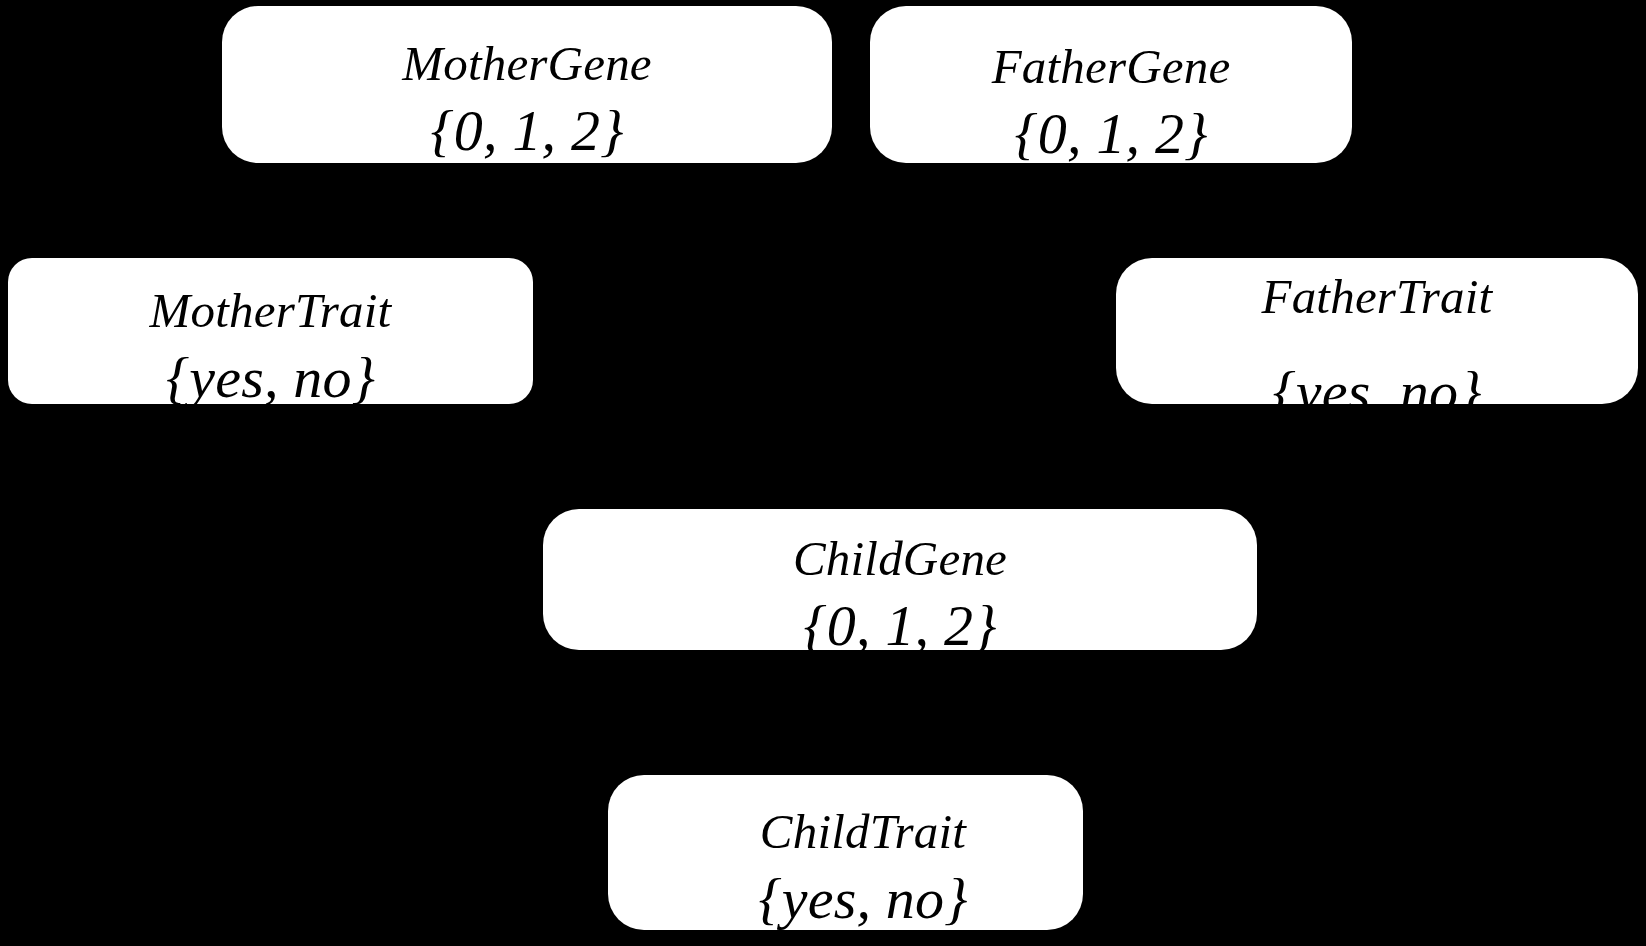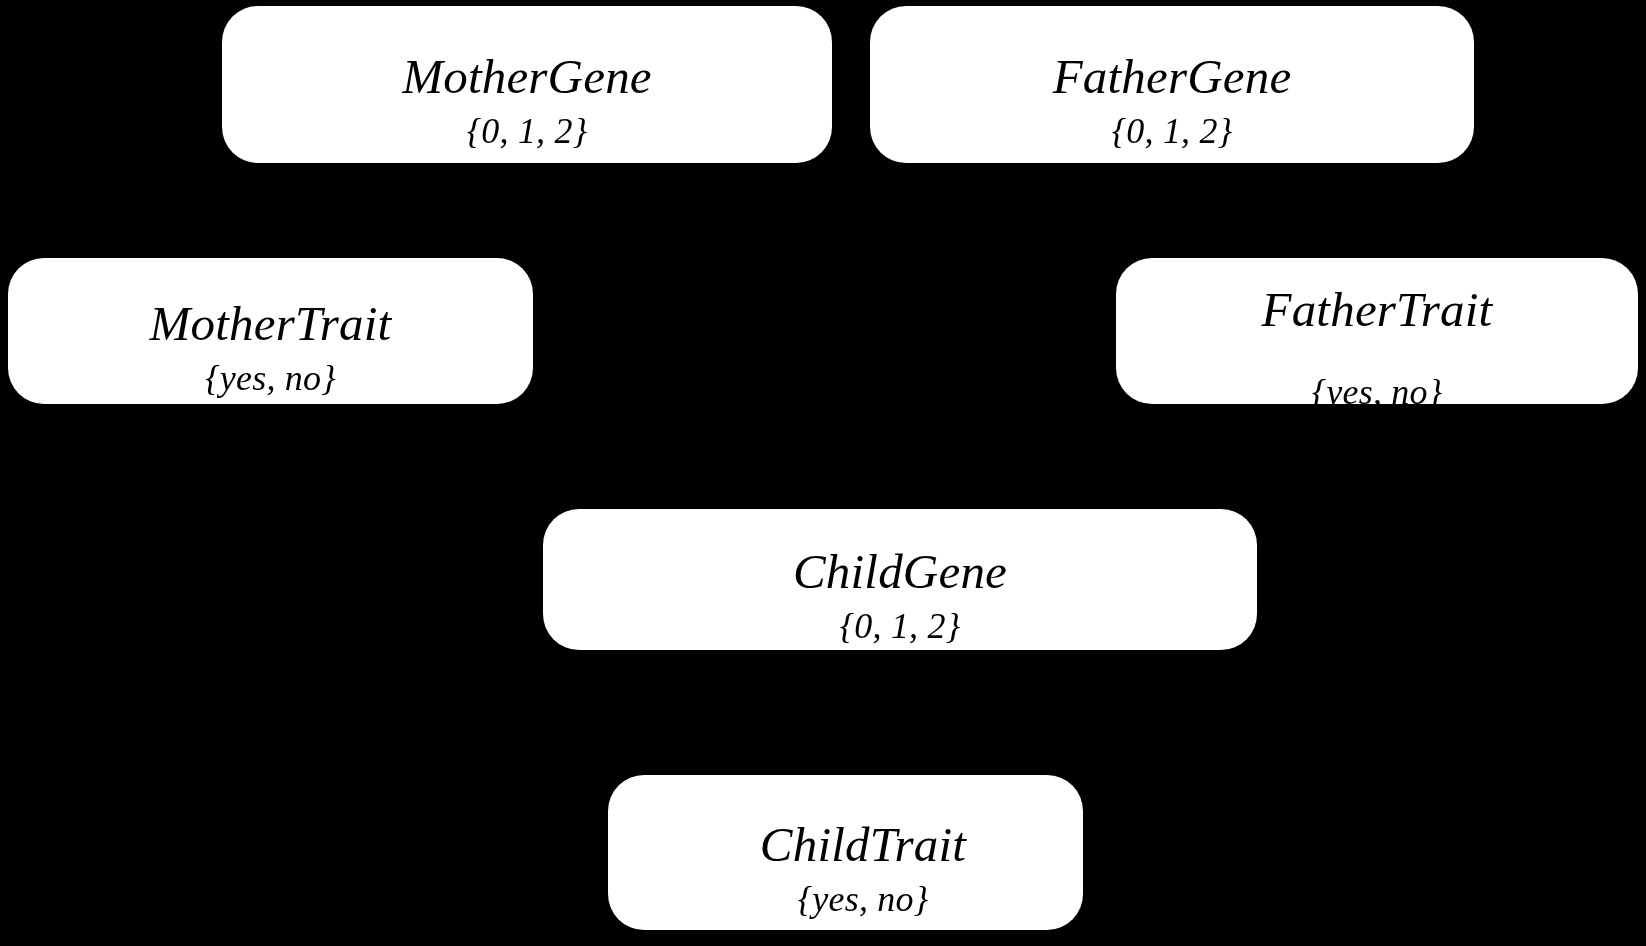--- a/index.html
+++ b/index.html
@@ -33,30 +33,30 @@
     font-style: italic;
     font-weight: normal;
     font-size: 49px;
     letter-spacing: 0.2px;
     white-space: nowrap;
     margin-top: 32px;
   }
   .node-domain {
     font-style: italic;
     font-weight: normal;
-    font-size: 36px;
+    font-size: 58px;
     letter-spacing: 0.2px;
     white-space: nowrap;
     margin-top: 4px;
   }
 
   
   #node-mother-gene  { left: 222px; top: 6px;   width: 610px; height: 157px; }
-  #node-father-gene  { left: 870px; top: 6px;   width: 604px; height: 157px; }
-  #node-mother-trait { left: 8px;   top: 258px; width: 525px; height: 146px; }
+  #node-father-gene  { left: 870px; top: 6px;   width: 482px; height: 157px; justify-content: space-between; }
+  #node-mother-trait { left: 8px;   top: 258px; width: 525px; height: 146px; border-radius: 24px; }
   #node-father-trait { left: 1116px;top: 258px; width: 522px; height: 146px; gap: 28px; }
   #node-child-gene   { left: 543px; top: 509px; width: 714px; height: 141px; }
   #node-child-trait  { left: 608px; top: 775px; width: 475px; height: 155px; padding-left: 35px; }
 </style>
 </head>
 <body>
 
 <div id="canvas">
 
   <div class="node" id="node-mother-gene">

